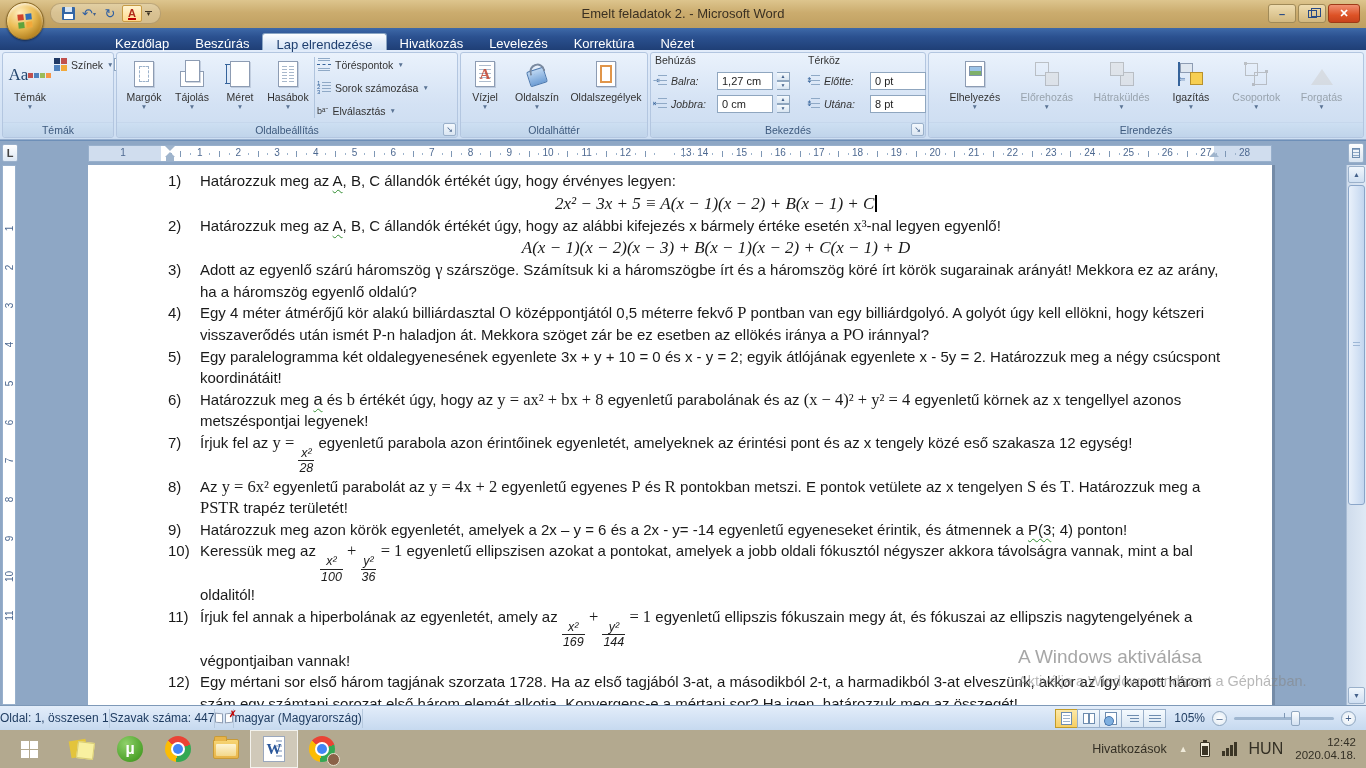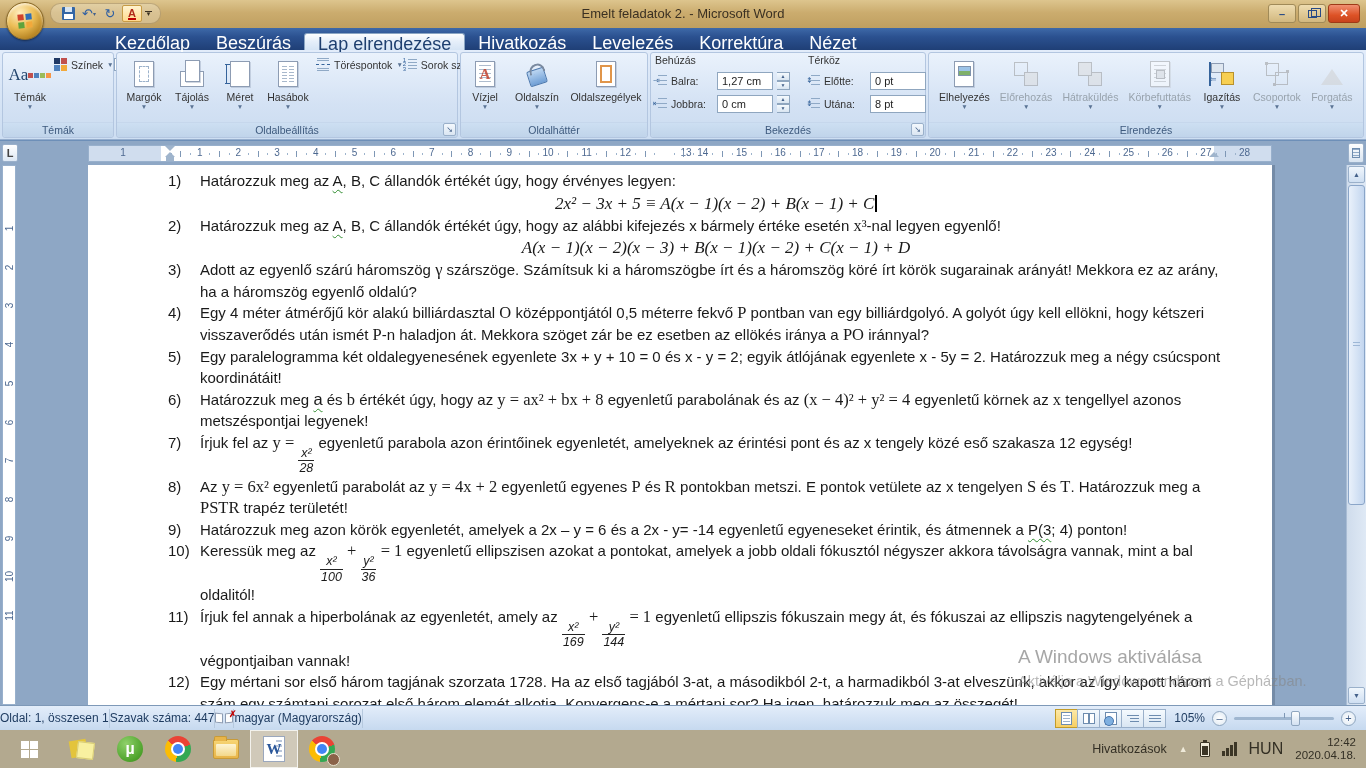--- a/index.html
+++ b/index.html
@@ -24,21 +24,21 @@
          font-size:13px;color:#3a3022;pointer-events:none;}
   .winbtns{position:absolute;right:6px;top:4px;display:flex;gap:2px;z-index:40;}
   .wb{width:28px;height:19px;border-radius:3px;border:1px solid #a08a58;display:flex;align-items:center;justify-content:center;
       background:linear-gradient(#eedcb0,#d2b87f);color:#274a86;font-size:11px;font-weight:bold;}
   .wb.close{background:linear-gradient(#f09072,#dd5226 60%,#c8431c);border-color:#9e3a17;color:#fff;width:32px;}
   .restore-glyph{width:9px;height:8px;border:1px solid #274a86;position:relative;}
   .restore-glyph:before{content:"";position:absolute;left:2px;top:-3px;width:8px;height:7px;border:1px solid #274a86;}
 
   
   .tabrow{height:22px;background:linear-gradient(#3e69a8,#2b5190 40%,#1f3f76);display:flex;align-items:flex-end;padding-left:102px;}
-  .tab{height:17px;line-height:21px;padding:0 13px;font-size:18px;color:#fff;border-radius:3px 3px 0 0;}
+  .tab{height:17px;line-height:21px;padding:0 13px;font-size:13px;color:#fff;border-radius:3px 3px 0 0;}
   .tab.active{background:linear-gradient(#fdfeff,#e6effa 45%,#d5e4f5);color:#1e3f6f;border:1px solid #8ba6c4;border-bottom:none;}
 
   
   .ribbon{height:90px;background:linear-gradient(#e2ecfa,#cddef2);border-bottom:1px solid #96aecd;
           display:flex;gap:2px;padding:2px 2px 1px 2px;}
   .grp{position:relative;border:1px solid #b3c6e0;border-radius:3px;display:flex;flex-direction:column;
        background:linear-gradient(#eaf2fc,#d4e2f4 60%,#cbdcf0);}
   .grp-body{flex:1;display:flex;align-items:stretch;padding:2px 3px;}
   .grp-label{height:15px;font-size:10.5px;color:#3e5a7e;text-align:center;line-height:14px;
              background:linear-gradient(#cddff2,#c0d4ea);border-top:1px solid #c6d7ec;border-radius:0 0 3px 3px;}
@@ -55,21 +55,21 @@
 
   
   .pg{width:20px;height:26px;background:#fff;border:1px solid #8d9cb3;position:relative;box-shadow:1px 1px 0 rgba(141,156,179,.35);}
   .pglines{position:absolute;inset:3px;background:repeating-linear-gradient(#aebcce 0 1px,transparent 1px 4px);}
 
   
   .pcols{display:flex;gap:6px;padding:1px 2px;}
   .pcol{display:flex;flex-direction:column;}
   .phead{font-size:10.5px;color:#333;margin:0 0 3px 2px;}
   .pfield{display:flex;align-items:center;gap:4px;height:23px;font-size:10.5px;color:#333;}
-  .pfield .flabel{width:42px;}
+  .pfield .flabel{width:42px;font-style:italic;}
   .inputbox{width:56px;height:18px;background:#fff;border:1px solid #8fa6bf;font-size:11px;color:#222;
             display:flex;align-items:center;padding-left:4px;}
   .spin{display:flex;flex-direction:column;width:13px;height:18px;}
   .spin b{flex:1;border:1px solid #8fa6bf;border-left:none;background:linear-gradient(#f5fafe,#d9e5f1);
           font-size:5px;color:#44618a;display:flex;align-items:center;justify-content:center;font-weight:normal;}
   .vsep{width:1px;background:#b0c4dd;margin:2px 2px;}
 
   
   .rulerband{height:25px;background:#8ea7c5;position:relative;border-top:1px solid #6d8fb8;}
   .tabsel{position:absolute;left:2px;top:3px;width:16px;height:18px;background:linear-gradient(#fff,#dde8f4);
@@ -372,21 +372,21 @@
                 <span class="colicon">
                   <i></i>
                   <i></i>
                 </span>
               </span>
             </span>
           <span>Hasábok</span>
             <span class="car">▼</span>
         </div>
         <div class="vsep"></div>
-        <div style="display:flex;flex-direction:row;justify-content:center">
+        <div style="display:flex;flex-direction:column;justify-content:space-between">
           <div class="srow">
             <span class="brk">
                 <i class="t"></i>
                 <em></em>
                 <i class="b"></i>
               </span>
             <span>Töréspontok</span>
               <span class="scar">▼</span>
           </div>
           <div class="srow">
@@ -531,30 +531,20 @@
             <span class="car">▼</span>
         </div>
         <div class="bigbtn dis">
           <span class="ic30">
               <span class="ovl">
                 <i class="front"></i>
                 <i class="back" style="background:#cfdcec"></i>
               </span>
             </span>
           <span>Hátraküldés</span>
-            <span class="car">▼</span>
-        </div>
-        <div class="bigbtn dis">
-          <span class="ic30">
-              <span class="pg">
-                <span class="pglines"></span>
-                <span style="position:absolute;left:5px;top:8px;width:9px;height:9px;background:#cfdcec;border:1px solid #7f93ad"></span>
-              </span>
-            </span>
-          <span>Körbefuttatás</span>
             <span class="car">▼</span>
         </div>
         <div class="bigbtn">
           <span class="ic30">
               <span class="alico">
                 <span class="vline"></span>
                 <span class="gbox"></span>
                 <span class="ybox"></span>
                 <span class="arr">⇐</span>
               </span>

